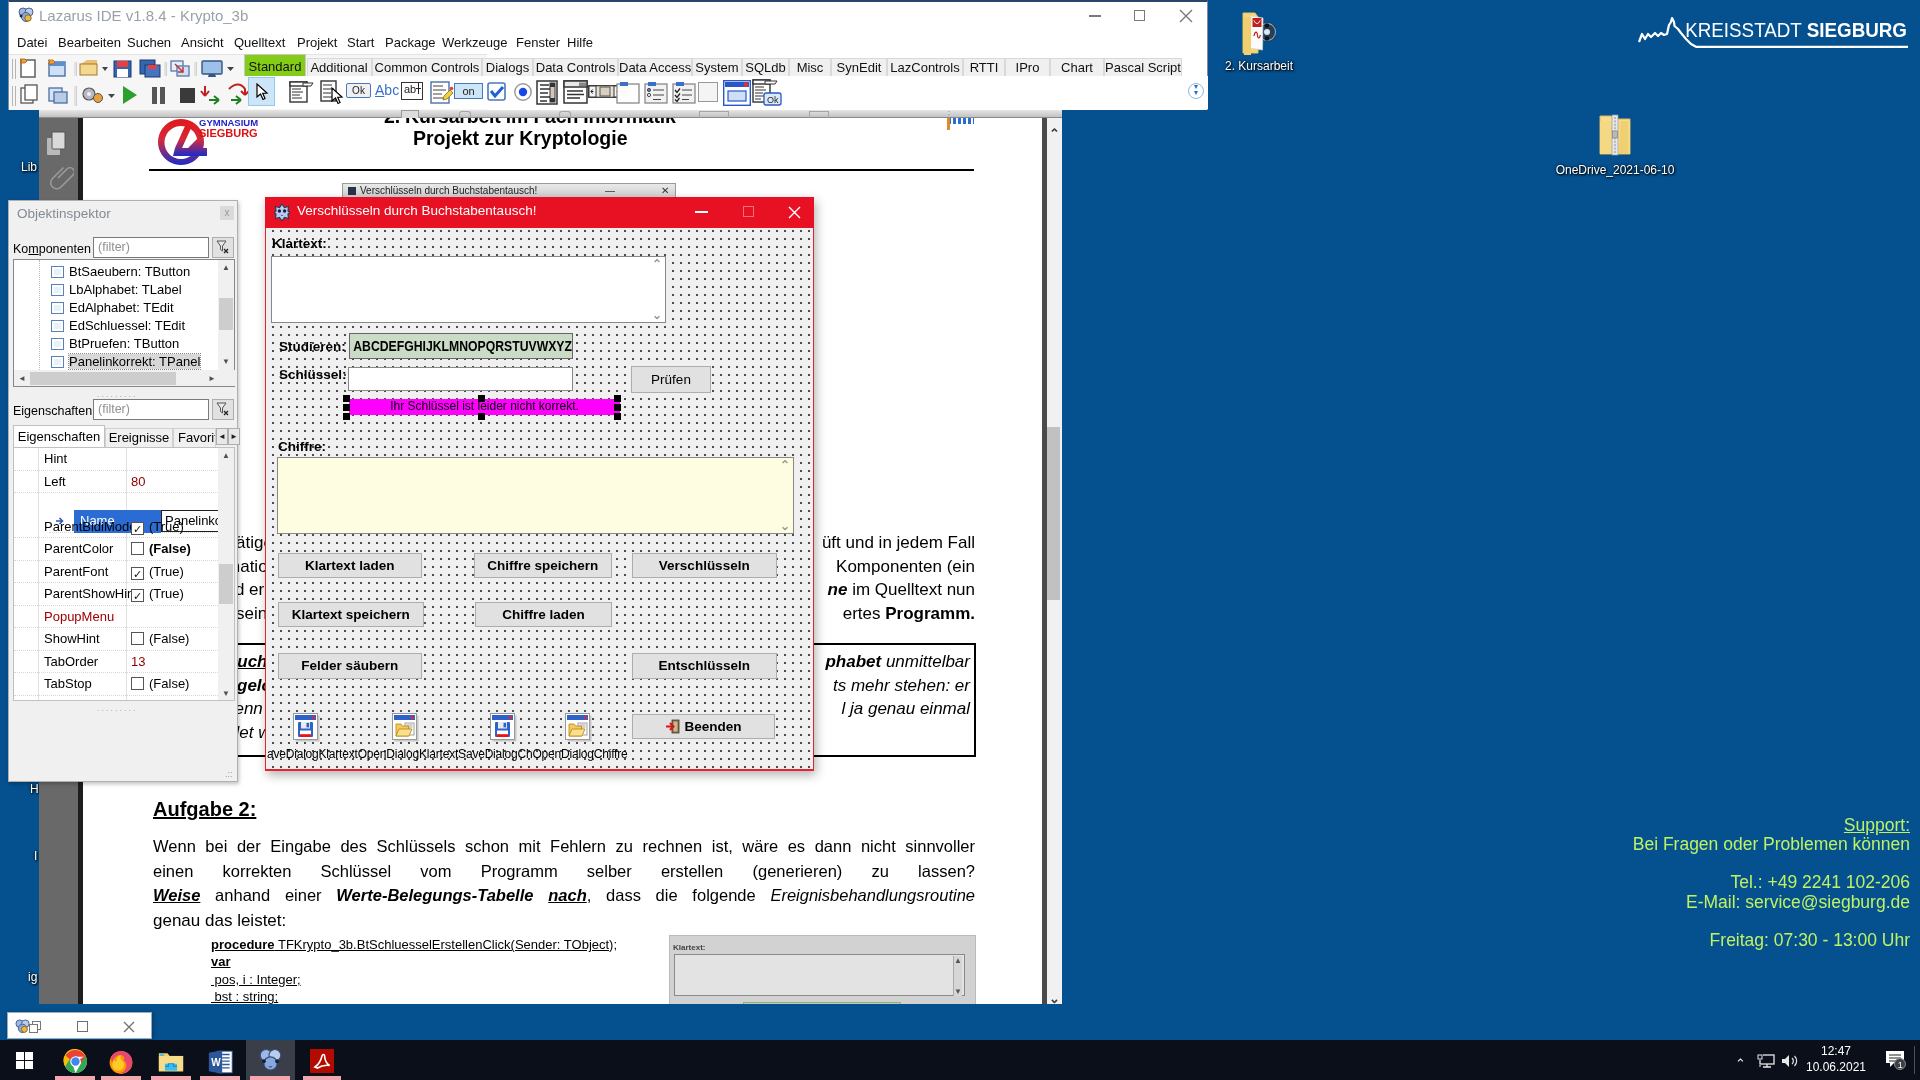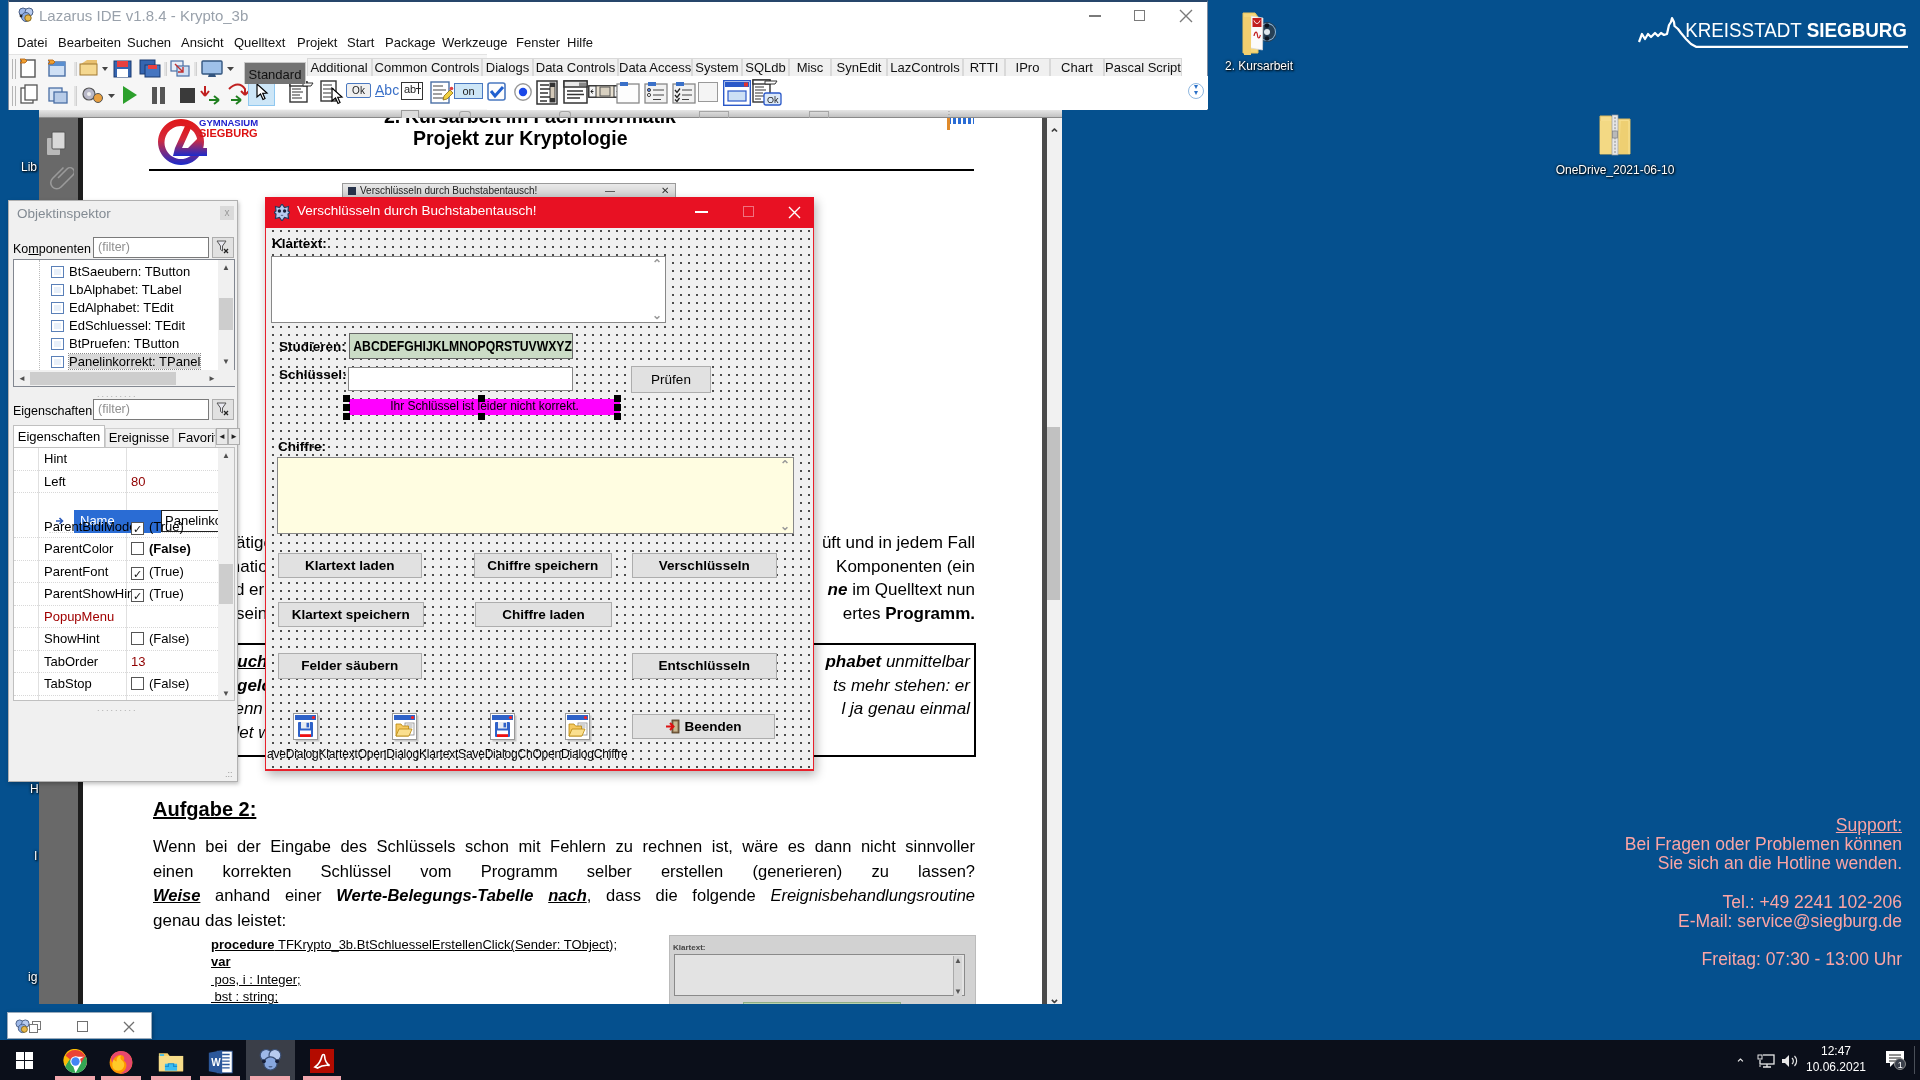--- a/index.html
+++ b/index.html
@@ -5,21 +5,21 @@
   * { margin:0; padding:0; box-sizing:border-box; }
   html,body { width:1920px; height:1080px; overflow:hidden; }
   body { font-family:"Liberation Sans", sans-serif; background:#05508e; position:relative; }
   .abs { position:absolute; }
   .lbl-shadow { text-shadow: 1px 1px 2px #000, 0 0 3px #000; white-space:nowrap; }
   .doc { color:#000; }
   .it { font-style:italic; }
   .bd { font-weight:bold; }
   .right-frag { position:absolute; white-space:nowrap; }
   .tab { position:absolute; top:3.5px; height:18.5px; background:#f0f0f0; border:1px solid #d9d9d9; border-bottom:none; text-align:center; line-height:18px; white-space:nowrap; overflow:hidden; }
-  .tab.sel { top:8px; height:22px; background:#737373; line-height:24px; border-color:#c8c8c8; z-index:2; }
+  .tab.sel { top:0; height:22px; background:#84cc16; line-height:24px; border-color:#c8c8c8; z-index:2; }
   .funnelbtn { width:22px; height:21px; background:#e1e1e1; border:1px solid #adadad; padding:2px 0 0 3px; }
   .treerow { position:absolute; left:0; width:200px; height:18px; font-size:13px; line-height:17px; white-space:nowrap; color:#000; }
   .tico { display:inline-block; width:13px; height:12px; margin:0 5px 0 37px; background:#e8f0fa; border:1px solid #5a80b8; box-shadow:inset 0 0 0 2px #fff; vertical-align:-2px; }
   .sbbtn { position:absolute; left:1px; width:14px; height:14px; font-size:8px; color:#505050; text-align:center; line-height:14px; }
   .grow { position:absolute; left:0; width:206px; height:22.5px; border-bottom:1px dotted #d8d8d8; font-size:13px; }
   .gname { position:absolute; left:30px; top:0; line-height:22px; color:#000; white-space:nowrap; }
   .gval { position:absolute; left:117px; top:0; line-height:22px; color:#000; white-space:nowrap; }
   .cb { display:inline-block; width:13px; height:13px; border:1px solid #555; background:#fff; font-size:11px; line-height:12px; text-align:center; color:#111; margin-right:5px; vertical-align:-2px; }
   .lzlbl { font-size:13.5px; font-weight:bold; color:#000; }
   .lzbtn { background:#e1e1e1; border:1px solid #adadad; font-size:13.5px; font-weight:bold; color:#000; text-align:center; }
@@ -68,24 +68,23 @@
       <rect x="13.5" y="20" width="5" height="7" fill="#b9b9b9" stroke="#808080" stroke-width="0.7"></rect>
     </svg>
   </div>
   <div class="abs lbl-shadow" style="left:1551px; top:163px; width:128px; text-align:center; color:#fff; font-size:12px;">OneDrive_2021-06-10</div>
 
   <div class="abs lbl-shadow" style="left:21px; top:160px; color:#fff; font-size:12px;">Lib</div>
   <div class="abs lbl-shadow" style="left:30px; top:782px; color:#fff; font-size:12px;">H</div>
   <div class="abs lbl-shadow" style="left:34px; top:849px; color:#fff; font-size:12px;">I</div>
   <div class="abs lbl-shadow" style="left:28px; top:970px; color:#fff; font-size:12px;">ig</div>
 
-  <div class="abs" style="right:18px; top:816px; width:560px; text-align:right; color:#fca5a5; font-size:17.5px; line-height:19.2px;">
+  <div class="abs" style="right:10px; top:816px; width:560px; text-align:right; color:#bef264; font-size:17.5px; line-height:19.2px;">
     <div style="text-decoration:underline;">Support:</div>
     <div>Bei Fragen oder Problemen können</div>
-    <div>Sie sich an die Hotline wenden.</div>
     <div style="height:19px;"></div>
     <div>Tel.: +49 2241 102-206</div>
     <div>E-Mail: service@siegburg.de</div>
     <div style="height:19px;"></div>
     <div>Freitag: 07:30 - 13:00 Uhr</div>
   </div>
 </div>
 
 <div id="pdfwin" class="abs" style="z-index:1; left:39px; top:107px; width:1023px; height:897px; background:#fff; overflow:hidden;">
 

